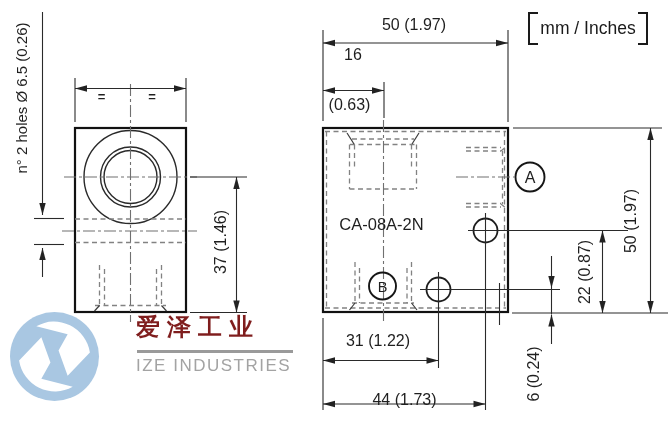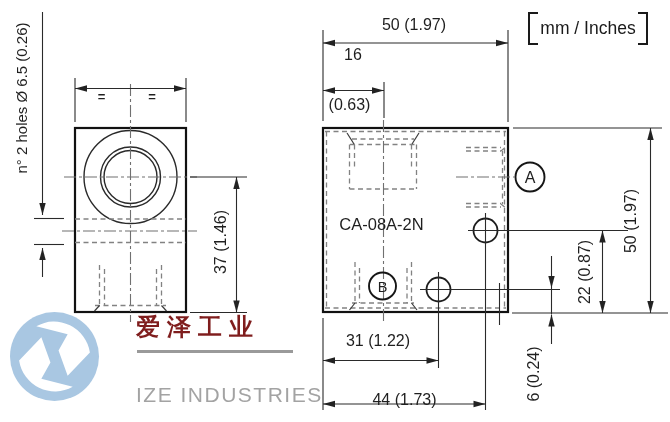--- a/index.html
+++ b/index.html
@@ -18,22 +18,22 @@
   .brk-r{border:2.4px solid #1a1a1a;border-left:none;}
   .units-text{flex:1;display:flex;align-items:center;justify-content:center;
               font-size:17.5px;color:#1a1a1a;}
   .port-lbl{font-size:16px;font-weight:normal;}
   
   .logo-circle{position:absolute;left:10px;top:312px;width:89px;height:89px;border-radius:50%;
                background:#a9c7e2;}
   .logo-cn{position:absolute;left:136px;top:311px;font-size:24px;font-weight:bold;
            color:#7f1d1d;letter-spacing:7px;white-space:nowrap;}
   .logo-underline{position:absolute;left:137px;top:350px;width:156px;height:3px;background:#9a9a9a;}
-  .logo-en{position:absolute;left:136px;top:356px;font-size:21px;color:#a3a3a3;
-           letter-spacing:1.5px;white-space:nowrap;margin-top:27px;}
+  .logo-en{position:absolute;left:136px;top:356px;font-size:17px;color:#a3a3a3;
+           letter-spacing:1.5px;white-space:nowrap;}
 </style>
 </head>
 <body>
 
 <div id="stage">
 
   <svg width="670" height="422" viewBox="0 0 670 422">
     <defs>
       <marker id="ar" viewBox="0 0 13 8" refX="12.5" refY="4" markerWidth="13" markerHeight="8" orient="auto-start-reverse" markerUnits="userSpaceOnUse">
         <path d="M0.5,0.8 L12.5,4 L0.5,7.2 Z" fill="#222"></path>

